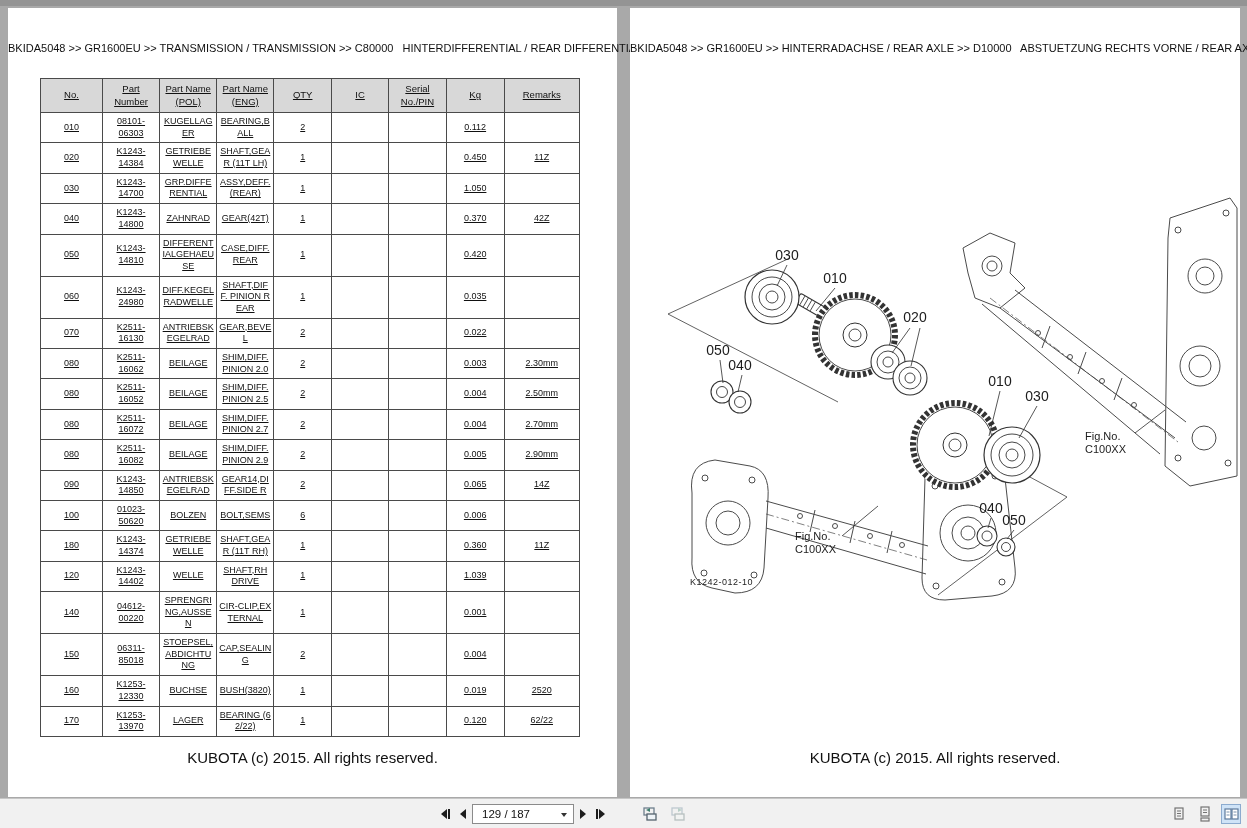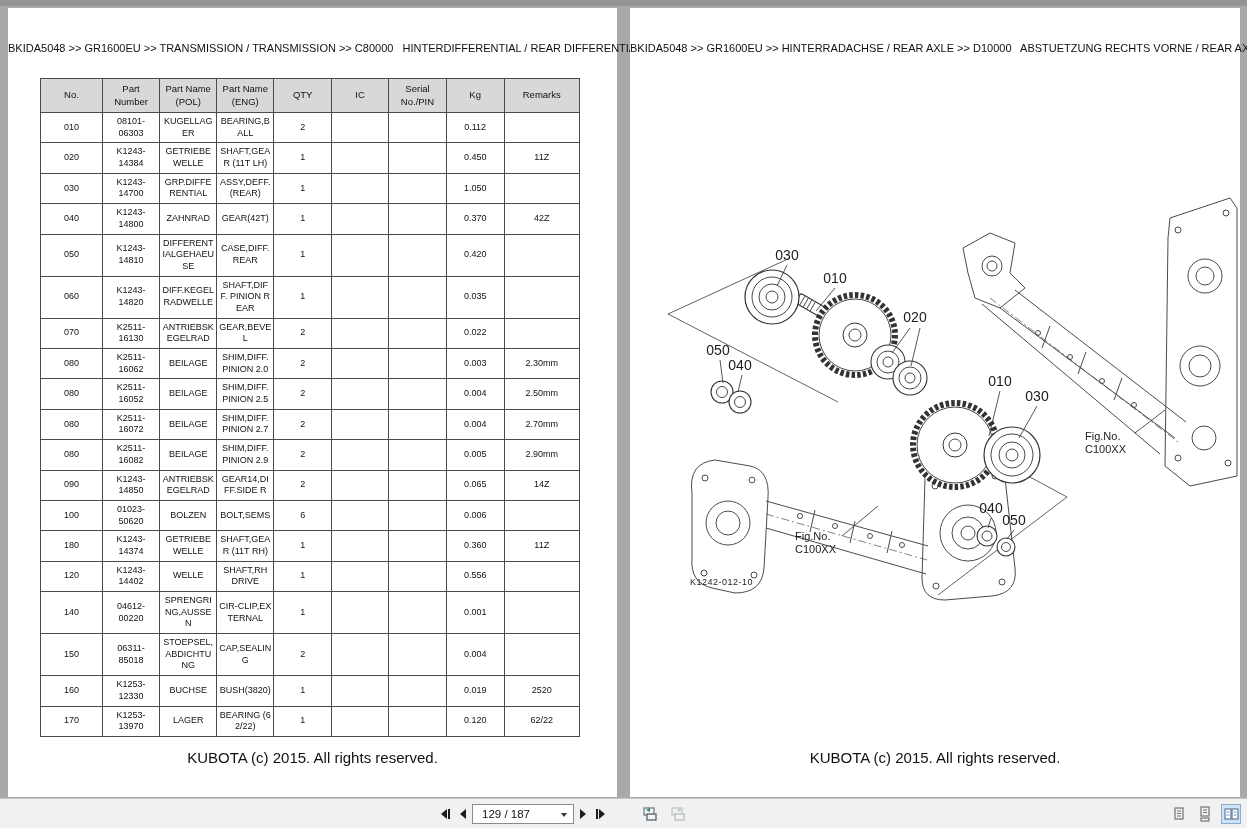--- a/index.html
+++ b/index.html
@@ -21,21 +21,21 @@
   }
   .page-footer {
     position:absolute; top:741px; left:0; right:0;
     text-align:center; font-size:15px; color:#111;
   }
 
   
   table.parts {
     position:absolute; left:32px; top:70px; width:540px;
     border-collapse:collapse; table-layout:fixed;
-    font-size:9px; color:#111;
+    font-size:9px; color:#111;text-decoration:underline;
   }
   table.parts th, table.parts td {
     border:1px solid #4a4a4a; text-align:center; vertical-align:middle;
     padding:3px 2px; line-height:1.3; overflow:hidden;
   }
   table.parts th { background:#d8d8d8; font-weight:normal; height:34px; font-size:9.5px; }
   table.parts td.wrapcol { word-break:break-all; }
   table.parts col:nth-child(1){width:11.5%;}
   table.parts col:nth-child(2){width:10.6%;}
   table.parts col:nth-child(3){width:10.6%;}
@@ -165,21 +165,21 @@
             <td class="wrapcol">DIFFERENTIALGEHAEUSE</td>
             <td class="wrapcol">CASE,DIFF. REAR</td>
             <td>1</td>
             <td></td>
             <td></td>
             <td>0.420</td>
             <td></td>
           </tr>
           <tr>
             <td>060</td>
-            <td>K1243-14820</td>
+            <td>K1243-24980</td>
             <td class="wrapcol">DIFF.KEGELRADWELLE</td>
             <td class="wrapcol">SHAFT,DIFF. PINION REAR</td>
             <td>1</td>
             <td></td>
             <td></td>
             <td>0.035</td>
             <td></td>
           </tr>
           <tr>
             <td>070</td>
@@ -270,21 +270,21 @@
             <td>11Z</td>
           </tr>
           <tr>
             <td>120</td>
             <td>K1243-14402</td>
             <td class="wrapcol">WELLE</td>
             <td class="wrapcol">SHAFT,RH DRIVE</td>
             <td>1</td>
             <td></td>
             <td></td>
-            <td>0.556</td>
+            <td>1.039</td>
             <td></td>
           </tr>
           <tr>
             <td>140</td>
             <td>04612-00220</td>
             <td class="wrapcol">SPRENGRING,AUSSEN</td>
             <td class="wrapcol">CIR-CLIP,EXTERNAL</td>
             <td>1</td>
             <td></td>
             <td></td>

